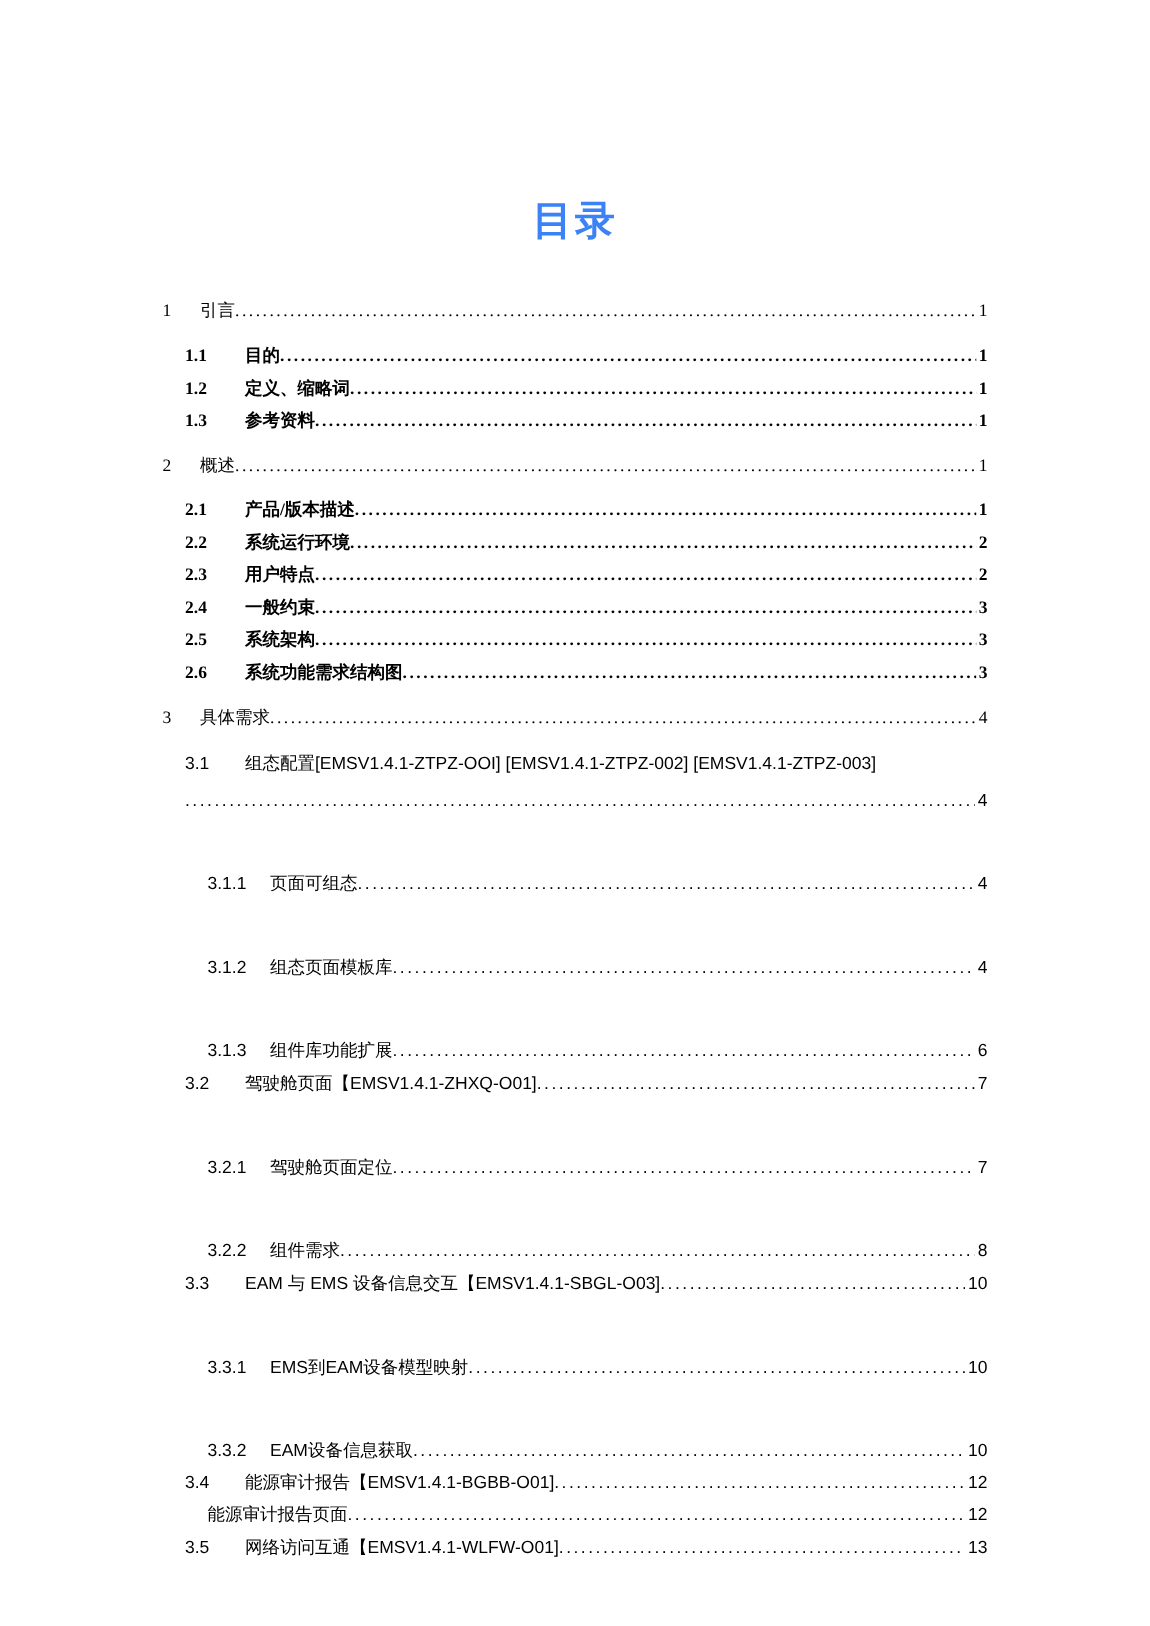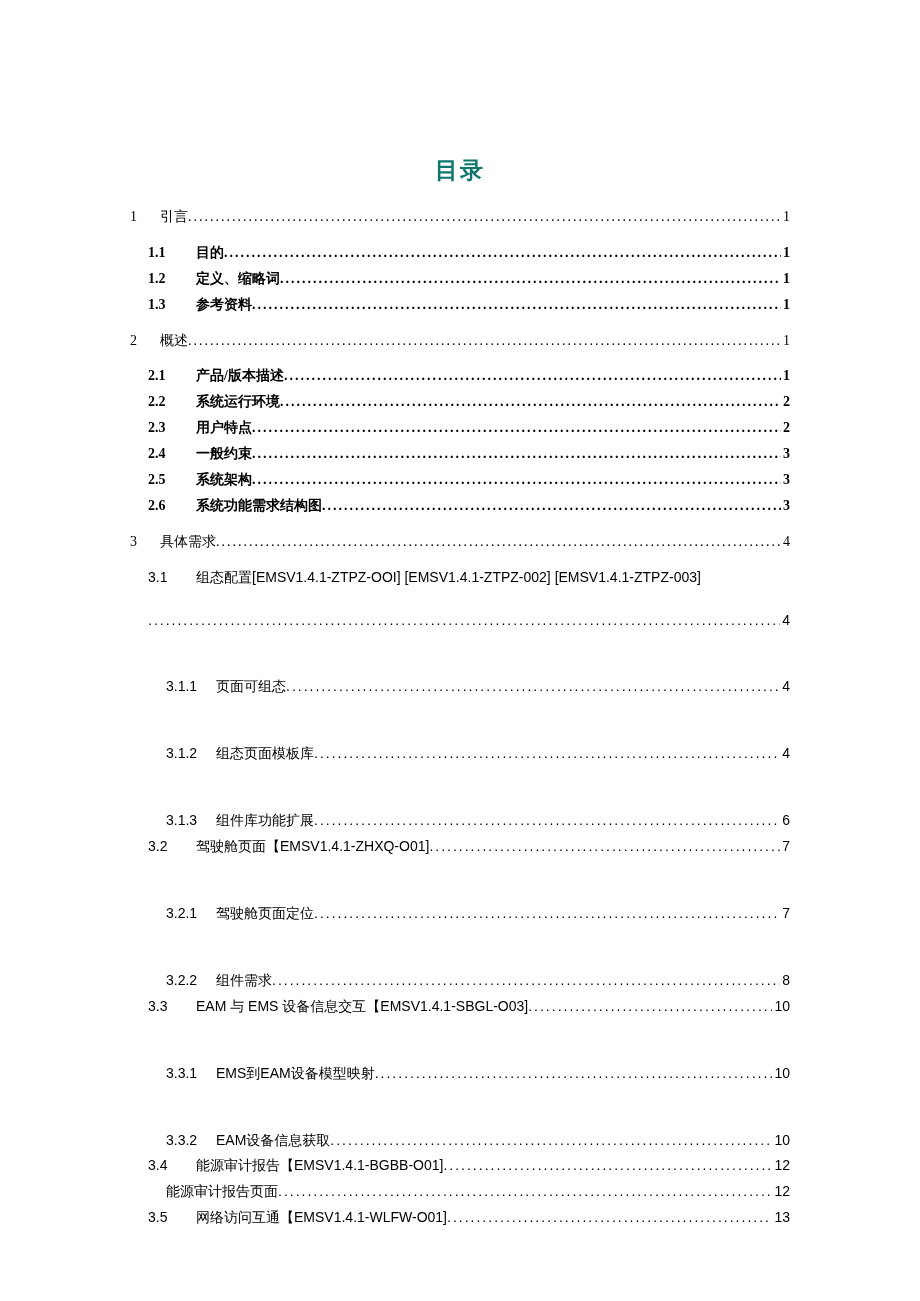--- a/index.html
+++ b/index.html
@@ -11,24 +11,24 @@
     position: relative;
   }
   .page {
     position: absolute;
     left: 130px;
     top: 155px;
     width: 660px;
   }
   .title {
     text-align: center;
-    color: #0f766e;
-    font-size: 23px;
+    color: #3b82f6;
+    font-size: 32px;
     font-family: "SimSun", "宋体", serif;
-    margin-bottom: 18px;
+    margin-bottom: 38px;
     letter-spacing: 2px;
   }
   .toc-line {
     display: flex;
     align-items: baseline;
     font-size: 14px;
     color: #000;
     line-height: 1.85;
     white-space: nowrap;
   }
@@ -63,21 +63,21 @@
   .indent-1 { padding-left: 18px; font-weight: bold; }
   .indent-2 { padding-left: 18px; }
   .indent-3 { padding-left: 36px; }
   .gap-top { margin-top: 10px; }
   .num-w1 { display:inline-block; min-width: 30px; }
   .num-w2 { display:inline-block; min-width: 48px; }
   .num-w3 { display:inline-block; min-width: 50px; margin-top: 41px; }
   .wrap-full {
     width: 100%;
     display: block;
-    margin-bottom: 17px;
+    margin-bottom: 4px;
   }
   .cont-line {
     display: flex;
     width: 100%;
   }
   .fam-sans .toc-label,
   .fam-sans .toc-num,
   .fam-sans .toc-page,
   .fam-sans {
     font-family: "Microsoft YaHei", "SimHei", sans-serif;

